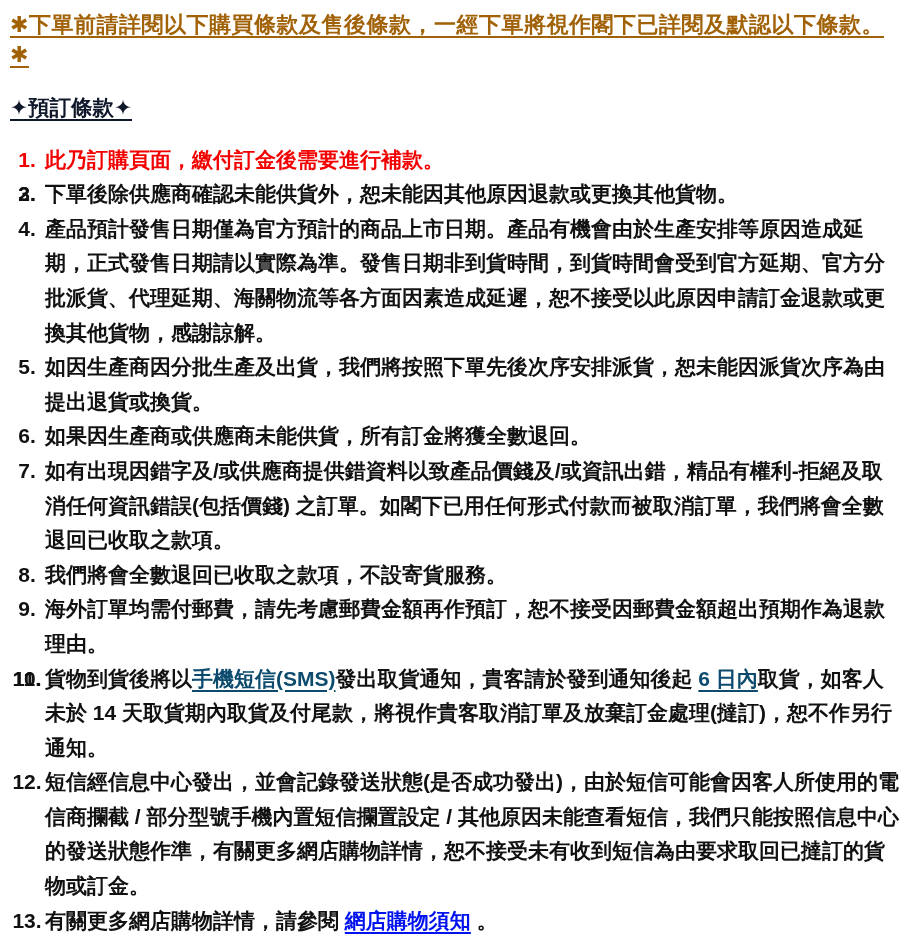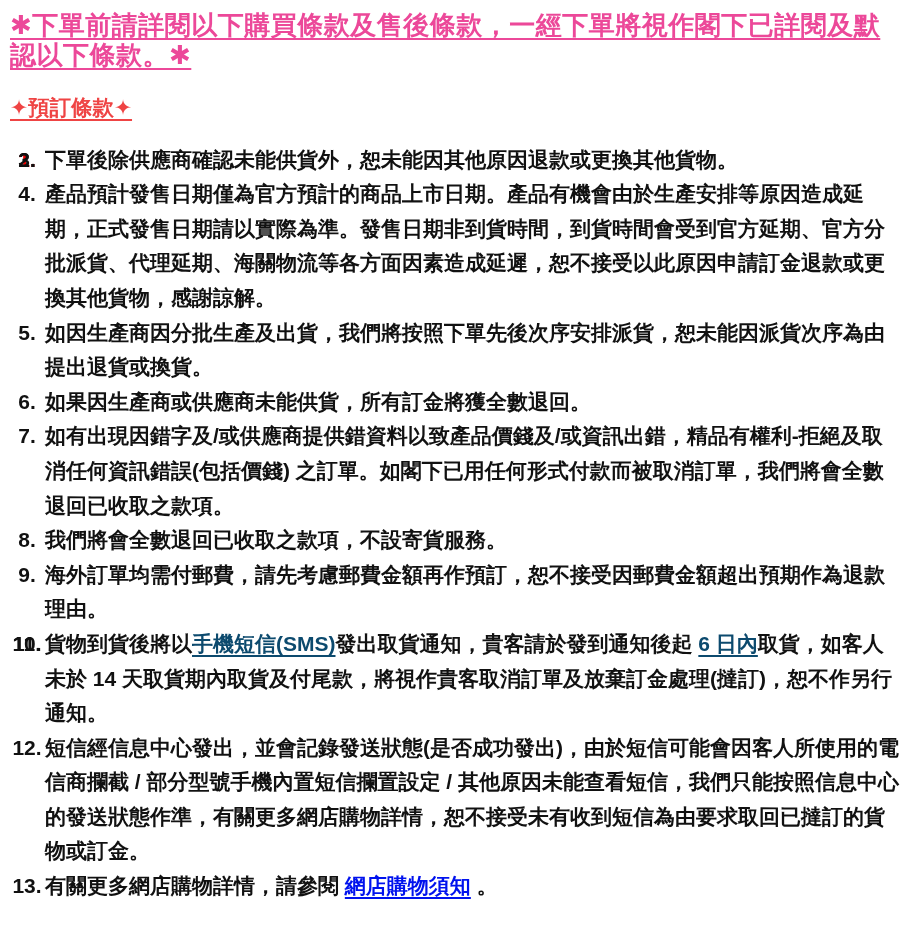--- a/index.html
+++ b/index.html
@@ -14,33 +14,33 @@
     padding: 10px 12px 0 10px;
     overflow: hidden;
     font-family: "Liberation Sans", "DejaVu Sans", sans-serif;
     font-weight: bold;
     color: #111111;
     font-size: 21px;
     line-height: 34.6px;
   }
   .notice {
     margin: 0;
-    font-size: 26px;
+    font-size: 22px;
     line-height: 30px;
-    color: #ec4899;
+    color: #a16207;
     text-decoration: underline;
     text-underline-offset: 4px;
     text-decoration-thickness: 2px;
     letter-spacing: 0.5px;
   }
   .section-title {
     margin: 23px 0 0 0;
     font-size: 21.5px;
     line-height: 30px;
-    color: #ef4444;
+    color: #0f172a;
     text-decoration: underline;
     text-underline-offset: 4px;
     text-decoration-thickness: 2px;
     display: inline-block;
   }
   ol.terms {
     list-style: none;
     margin: 17px 0 0 0;
     padding: 0;
   }
@@ -74,21 +74,21 @@
 </head>
 <body>
 
 
 
 <p class="notice">✱下單前請詳閱以下購買條款及售後條款，一經下單將視作閣下已詳閱及默認以下條款。✱</p>
 
 <p class="section-title">✦預訂條款✦</p>
 
 <ol class="terms">
-    <li class="term red"><span class="num">1.</span></li>
+    <li class="term red"><span class="num">1.</span><span class="txt"><span class="plain">此乃訂購頁面，繳付訂金後需要進行補款。</span></span></li>
     <li class="term"><span class="num">2.</span></li>
     <li class="term"><span class="num">3.</span><span class="txt"><span class="plain">下單後除供應商確認未能供貨外，恕未能因其他原因退款或更換其他貨物。</span></span></li>
     <li class="term"><span class="num">4.</span><span class="txt"><span class="plain">產品預計發售日期僅為官方預計的商品上市日期。產品有機會由於生產安排等原因造成延期，正式發售日期請以實際為準。發售日期非到貨時間，到貨時間會受到官方延期、官方分批派貨、代理延期、海關物流等各方面因素造成延遲，恕不接受以此原因申請訂金退款或更換其他貨物，感謝諒解。</span></span></li>
     <li class="term"><span class="num">5.</span><span class="txt"><span class="plain">如因生產商因分批生產及出貨，我們將按照下單先後次序安排派貨，恕未能因派貨次序為由提出退貨或換貨。</span></span></li>
     <li class="term"><span class="num">6.</span><span class="txt"><span class="plain">如果因生產商或供應商未能供貨，所有訂金將獲全數退回。</span></span></li>
     <li class="term"><span class="num">7.</span><span class="txt"><span class="plain">如有出現因錯字及/或供應商提供錯資料以致產品價錢及/或資訊出錯，精品有權利-拒絕及取消任何資訊錯誤(包括價錢) 之訂單。如閣下已用任何形式付款而被取消訂單，我們將會全數退回已收取之款項。</span></span></li>
     <li class="term"><span class="num">8.</span><span class="txt"><span class="plain">我們將會全數退回已收取之款項，不設寄貨服務。</span></span></li>
     <li class="term"><span class="num">9.</span><span class="txt"><span class="plain">海外訂單均需付郵費，請先考慮郵費金額再作預訂，恕不接受因郵費金額超出預期作為退款理由。</span></span></li>
     <li class="term"><span class="num">10.</span></li>
     <li class="term"><span class="num">11.</span><span class="txt"><span class="plain">貨物到貨後將以</span><span class="red-underline">手機短信(SMS)</span><span class="plain">發出取貨通知，貴客請於發到通知後起 </span><span class="red-underline">6 日內</span><span class="plain">取貨，如客人未於 14 天取貨期內取貨及付尾款，將視作貴客取消訂單及放棄訂金處理(撻訂)，恕不作另行通知。</span></span></li>

